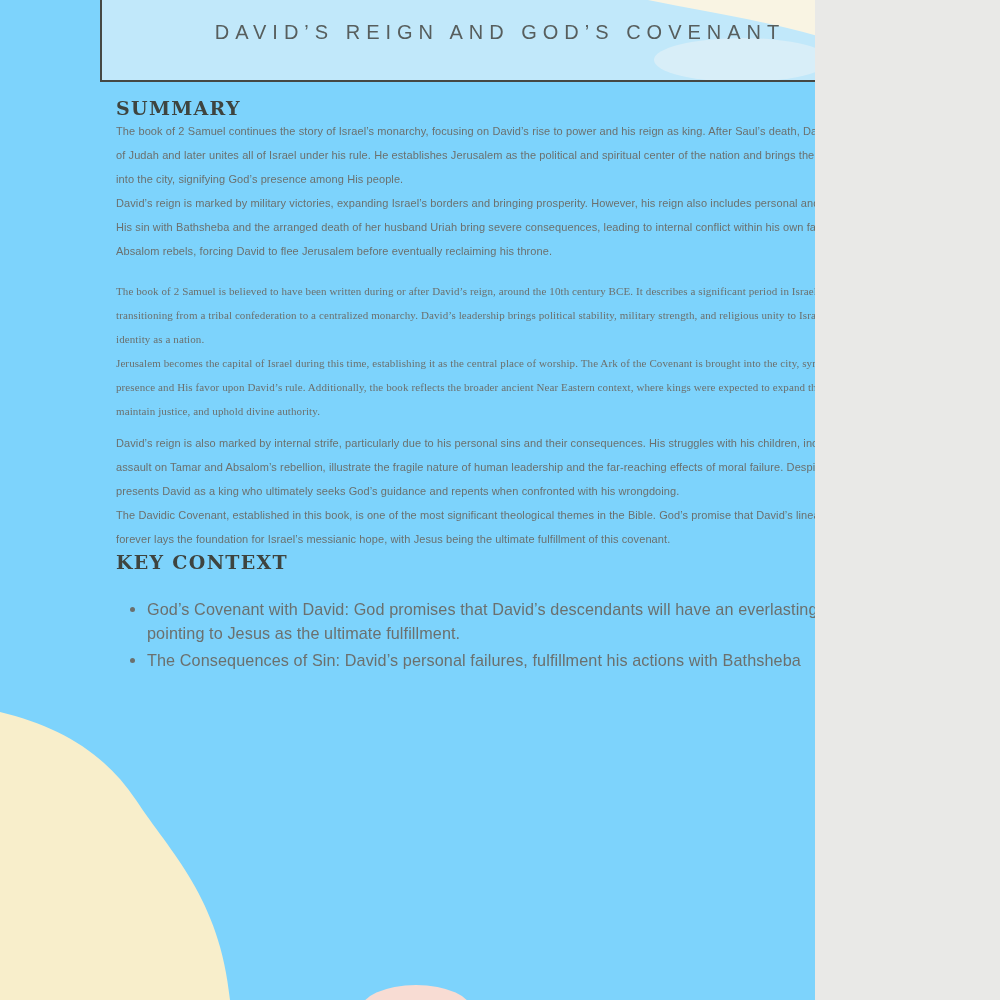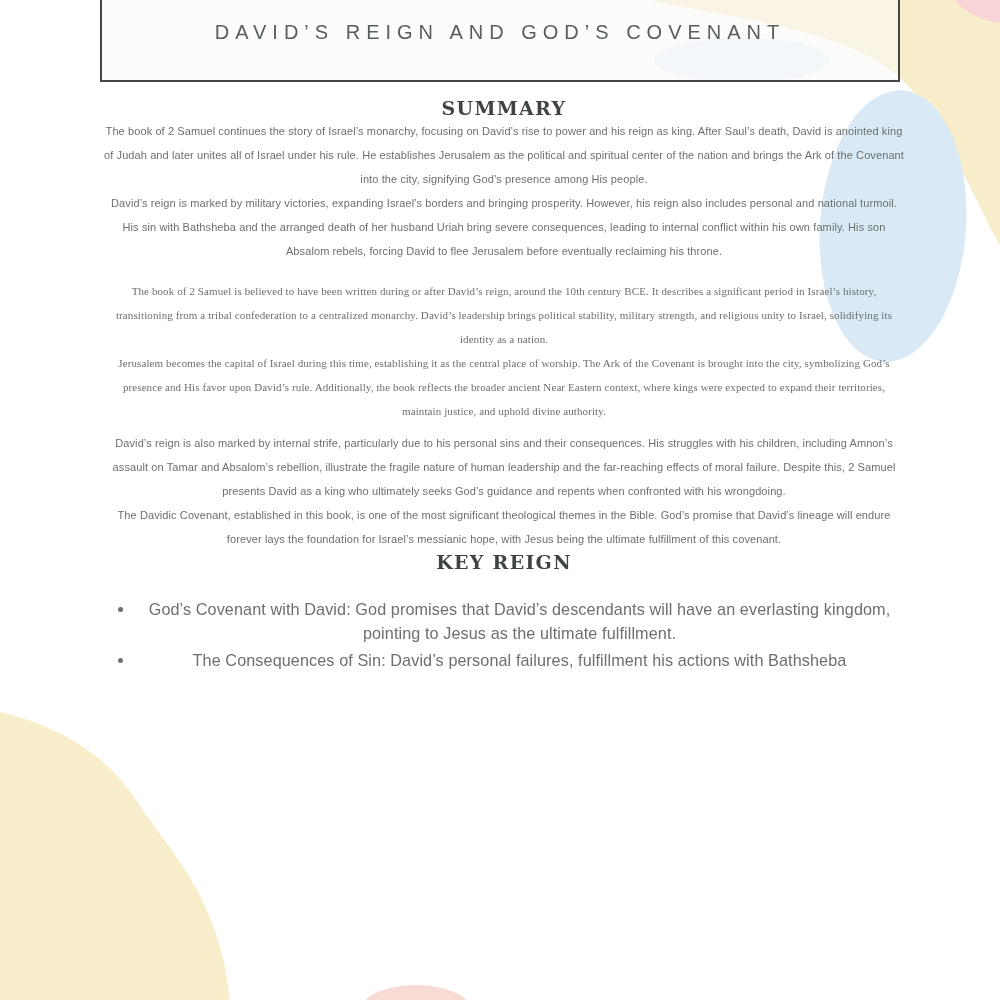--- a/index.html
+++ b/index.html
@@ -1,19 +1,19 @@
 <!DOCTYPE html>
 <html><head>
 <meta charset="utf-8">
 <style>
   html,body{margin:0;padding:0;background:#e9e9e7;}
   .page{
     position:relative;
-    width:1000px;height:1000px;
-    background:#ffffff;
+    width:815px;height:1000px;
+    background:#7dd3fc;
     overflow:hidden;
     font-family:"Liberation Sans","DejaVu Sans",sans-serif;
   }
   .blobs{position:absolute;inset:0;width:1000px;height:1000px;display:block;}
 
   
   .header-box{
     position:absolute;
     left:100px;top:-66px;
     width:800px;height:148px;
@@ -34,23 +34,22 @@
     text-align:center;
     font-size:20px;line-height:28px;
     letter-spacing:6px;
     color:#575e5d;
     white-space:nowrap;
   }
 
   
   .content{
     position:absolute;
-    left:104px;top:97px;
+    left:116px;top:97px;
     width:800px;
-    text-align:center;
   }
   .content h2{
     font-family:"DejaVu Serif","Liberation Serif",serif;
     font-weight:700;
     font-size:19px;line-height:22px;
     letter-spacing:1.3px;
     color:#3e443f;
     margin:0;
   }
   .h-summary{margin-bottom:27px;}
@@ -99,20 +98,20 @@
 
     <h2 class="h-summary">SUMMARY</h2>
     <p class="body-para">The book of 2 Samuel continues the story of Israel’s monarchy, focusing on David’s rise to power and his reign as king. After Saul’s death, David is anointed king of Judah and later unites all of Israel under his rule. He establishes Jerusalem as the political and spiritual center of the nation and brings the Ark of the Covenant into the city, signifying God’s presence among His people.
 David’s reign is marked by military victories, expanding Israel’s borders and bringing prosperity. However, his reign also includes personal and national turmoil. His sin with Bathsheba and the arranged death of her husband Uriah bring severe consequences, leading to internal conflict within his own family. His son Absalom rebels, forcing David to flee Jerusalem before eventually reclaiming his throne.</p>
 
     <p class="body-para tight">The book of 2 Samuel is believed to have been written during or after David’s reign, around the 10th century BCE. It describes a significant period in Israel’s history, transitioning from a tribal confederation to a centralized monarchy. David’s leadership brings political stability, military strength, and religious unity to Israel, solidifying its identity as a nation.
 Jerusalem becomes the capital of Israel during this time, establishing it as the central place of worship. The Ark of the Covenant is brought into the city, symbolizing God’s presence and His favor upon David’s rule. Additionally, the book reflects the broader ancient Near Eastern context, where kings were expected to expand their territories, maintain justice, and uphold divine authority.</p>
     <p class="body-para last">David’s reign is also marked by internal strife, particularly due to his personal sins and their consequences. His struggles with his children, including Amnon’s assault on Tamar and Absalom’s rebellion, illustrate the fragile nature of human leadership and the far-reaching effects of moral failure. Despite this, 2 Samuel presents David as a king who ultimately seeks God’s guidance and repents when confronted with his wrongdoing.
 The Davidic Covenant, established in this book, is one of the most significant theological themes in the Bible. God’s promise that David’s lineage will endure forever lays the foundation for Israel’s messianic hope, with Jesus being the ultimate fulfillment of this covenant.</p>
 
-    <h2 class="h-themes">KEY REIGN</h2>
+    <h2 class="h-themes">KEY CONTEXT</h2>
     <ul class="themes-list">
       <li>God’s Covenant with David: God promises that David’s descendants will have an everlasting kingdom, pointing to Jesus as the ultimate fulfillment.</li>
       <li>The Consequences of Sin: David’s personal failures, fulfillment his actions with Bathsheba</li>
     </ul>
 
   </div>
 </div>
 
 </body></html>

